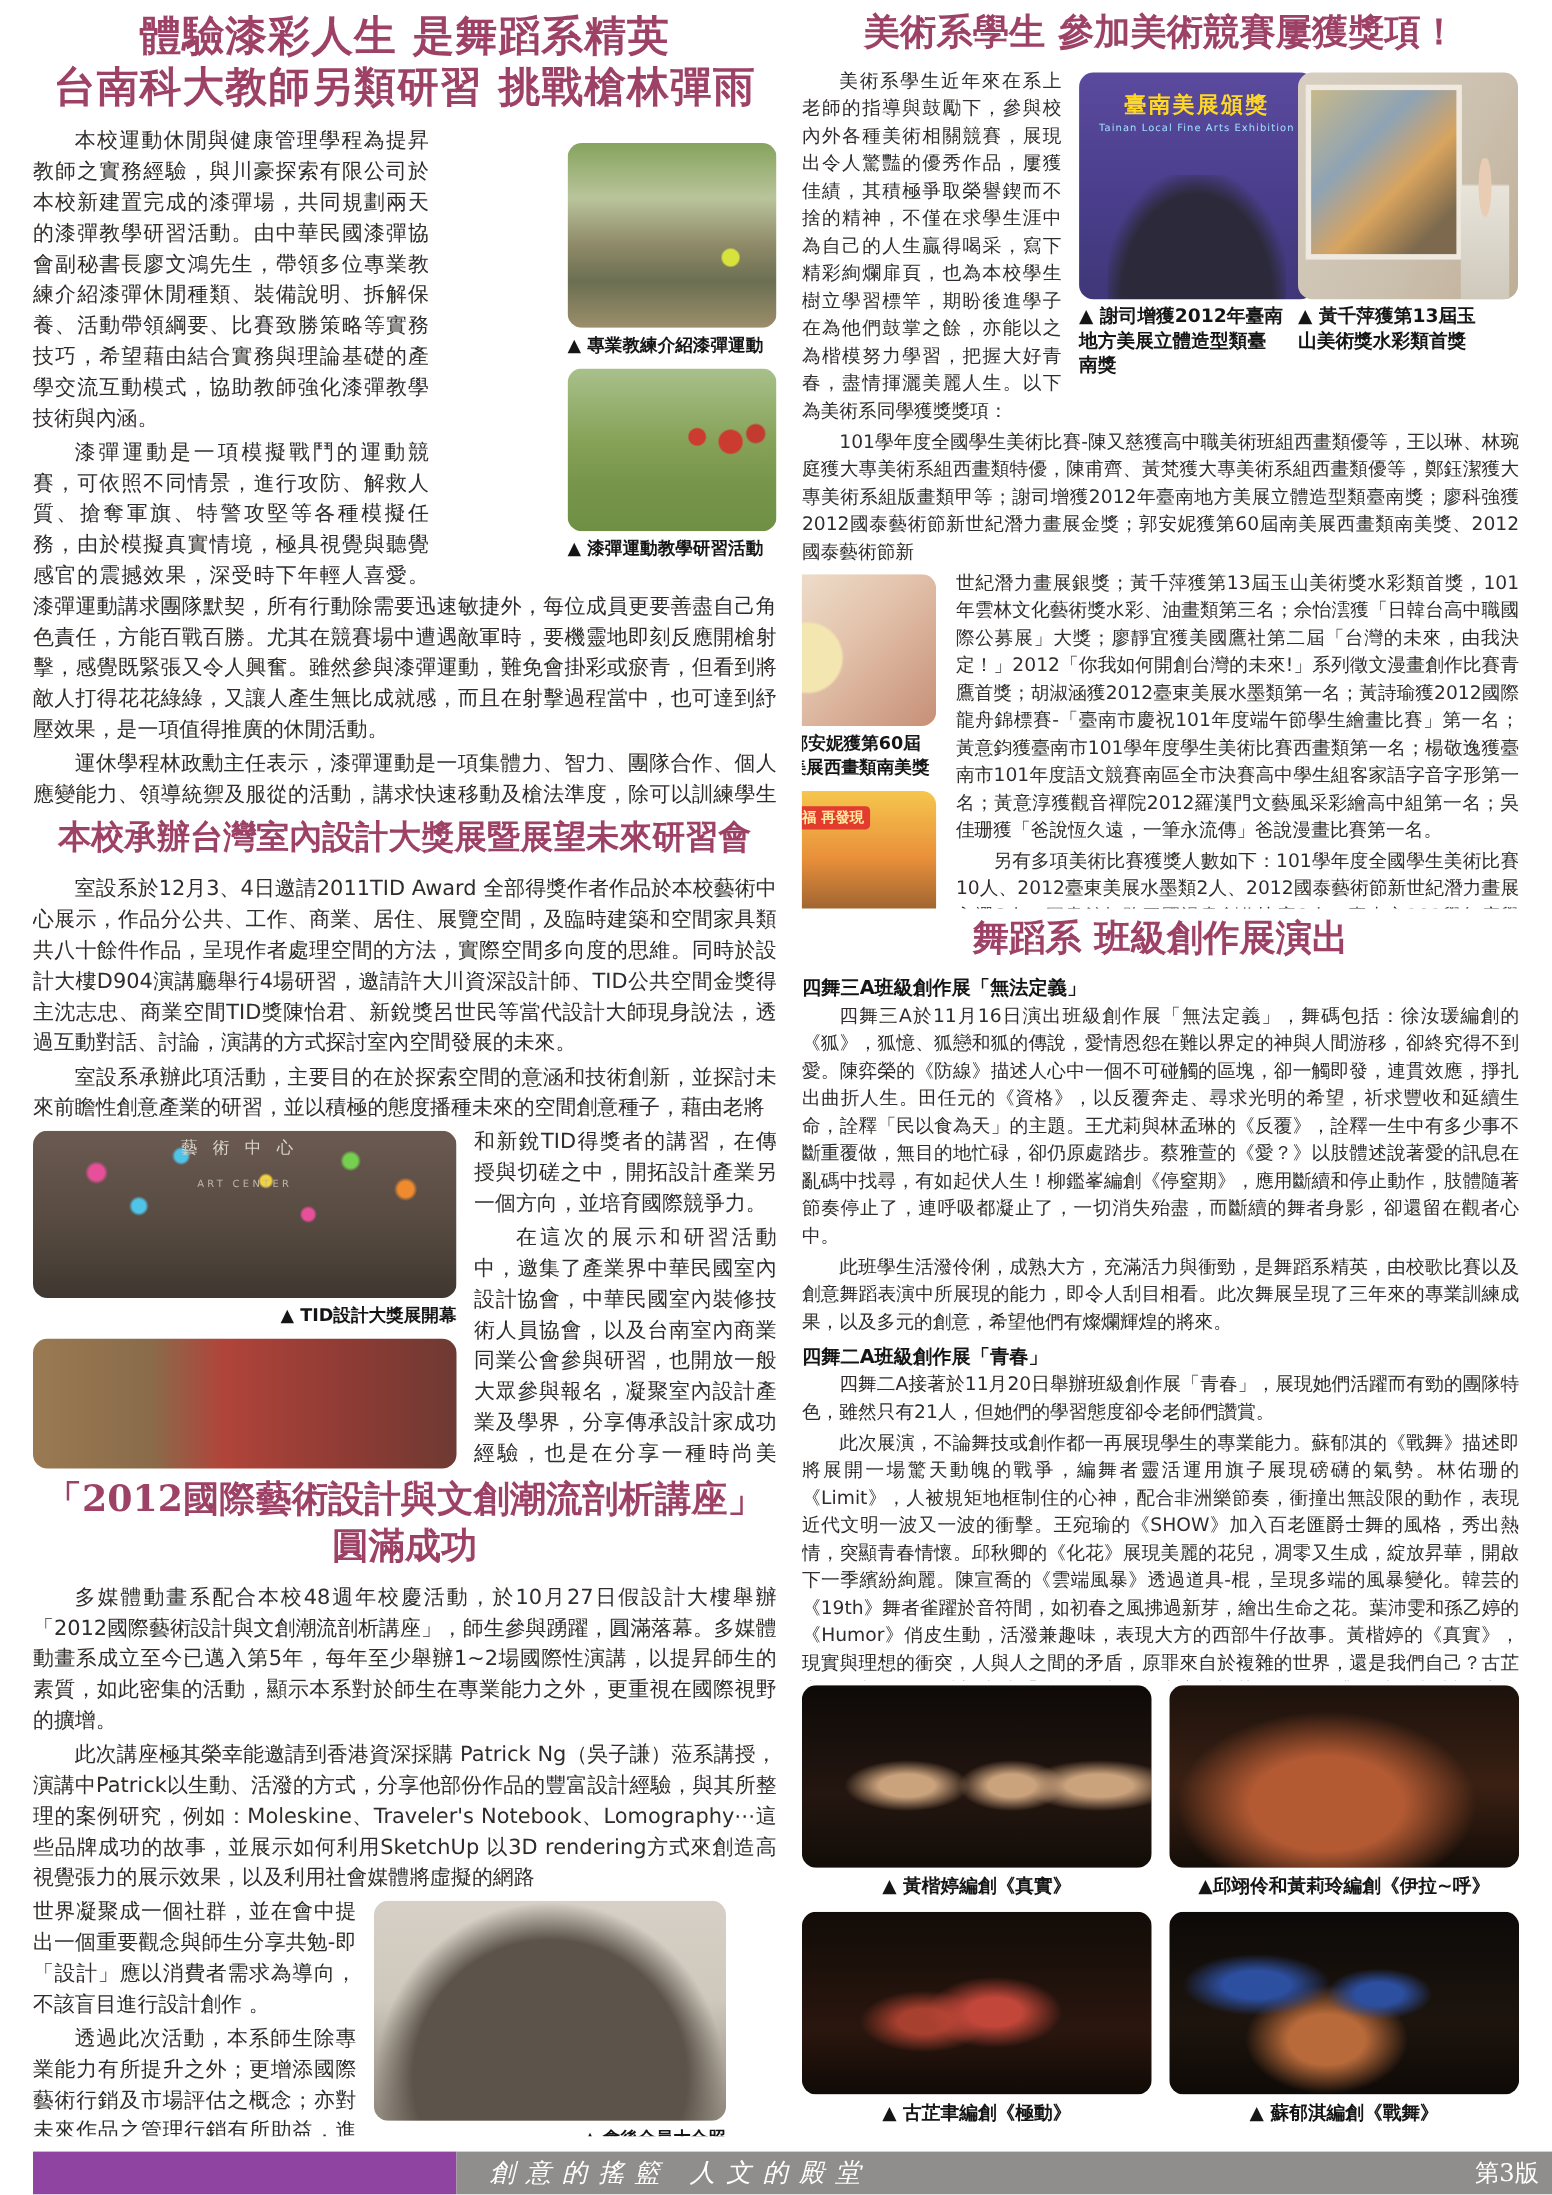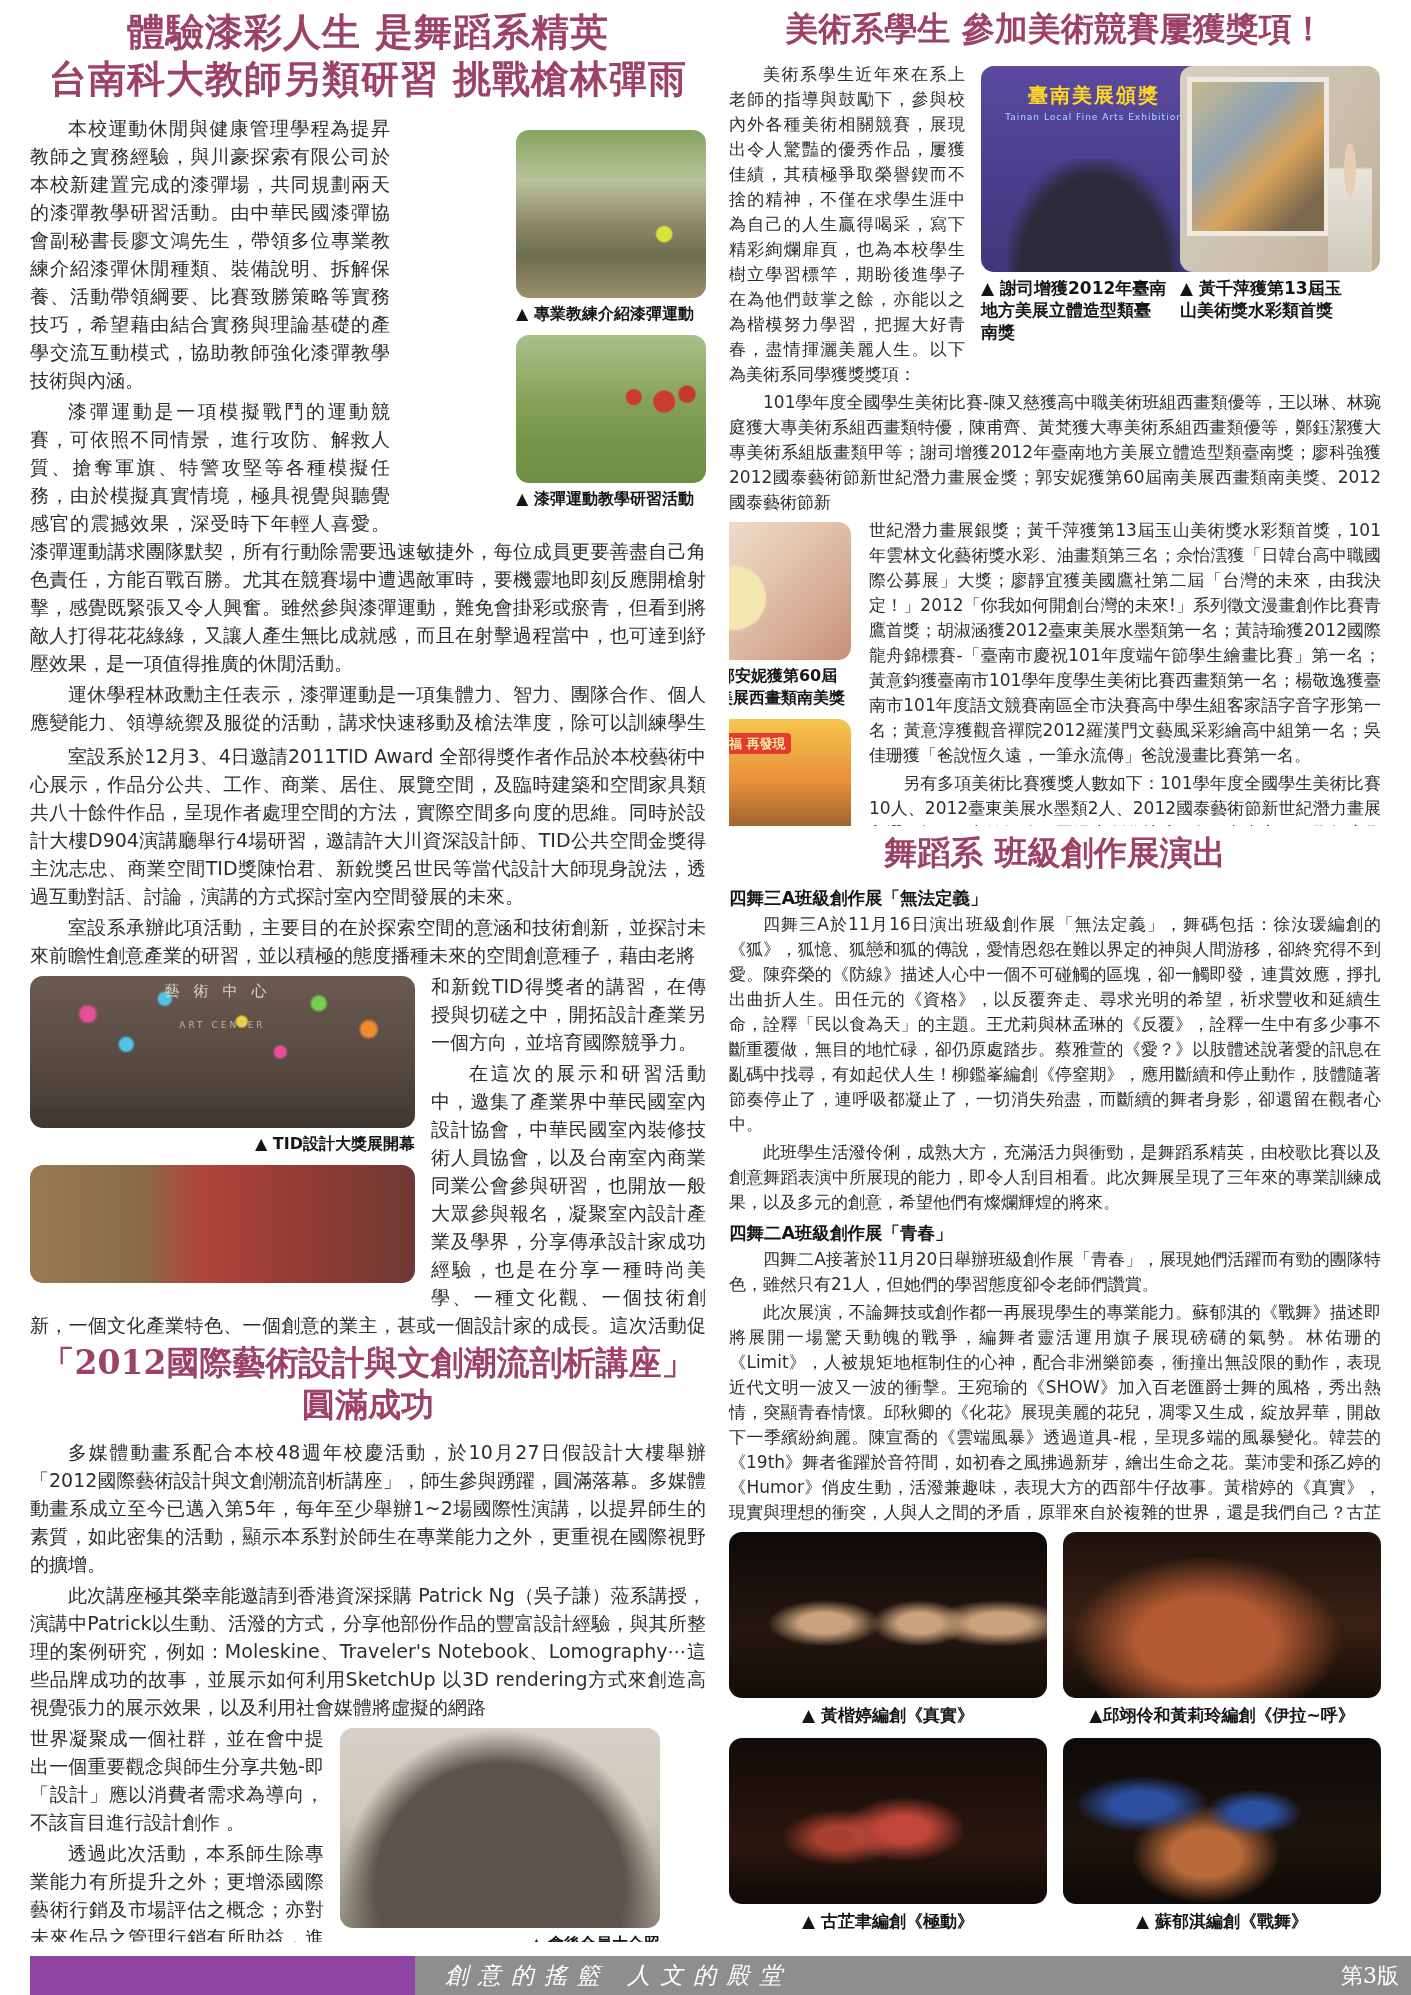--- a/index.html
+++ b/index.html
@@ -131,20 +131,21 @@
       <div class="cap">▲ 專業教練介紹漆彈運動</div>
       <div class="photo ph-pb2"></div>
       <div class="cap">▲ 漆彈運動教學研習活動</div>
     </div>
     <p class="body">本校運動休閒與健康管理學程為提昇教師之實務經驗，與川豪探索有限公司於本校新建置完成的漆彈場，共同規劃兩天的漆彈教學研習活動。由中華民國漆彈協會副秘書長廖文鴻先生，帶領多位專業教練介紹漆彈休閒種類、裝備說明、拆解保養、活動帶領綱要、比賽致勝策略等實務技巧，希望藉由結合實務與理論基礎的產學交流互動模式，協助教師強化漆彈教學技術與內涵。</p>
     <p class="body">漆彈運動是一項模擬戰鬥的運動競賽，可依照不同情景，進行攻防、解救人質、搶奪軍旗、特警攻堅等各種模擬任務，由於模擬真實情境，極具視覺與聽覺感官的震撼效果，深受時下年輕人喜愛。漆彈運動講求團隊默契，所有行動除需要迅速敏捷外，每位成員更要善盡自己角色責任，方能百戰百勝。尤其在競賽場中遭遇敵軍時，要機靈地即刻反應開槍射擊，感覺既緊張又令人興奮。雖然參與漆彈運動，難免會掛彩或瘀青，但看到將敵人打得花花綠綠，又讓人產生無比成就感，而且在射擊過程當中，也可達到紓壓效果，是一項值得推廣的休閒活動。</p>
     <p class="body">運休學程林政勳主任表示，漆彈運動是一項集體力、智力、團隊合作、個人應變能力、領導統禦及服從的活動，講求快速移動及槍法準度，除可以訓練學生膽識及臨場應變能力，更可以訓練團隊及激發個人潛能，以及抒發壓力，深獲機關團體喜愛，常作為培養團隊默契及凝聚向心力之熱門活動，是一項非常適合男女老少一同參與的健康休閒活動。因此本校在董事會大力支持下，斥資建置漆彈場，提供系上學生從事實務訓練之用。（文圖：運休學程）</p>
   </div>
 
   <div class="sec" style="top:742px;height:594px;">
+    <h2 class="head head-md">本校承辦台灣室內設計大獎展暨展望未來研習會</h2>
     <p class="body">室設系於12月3、4日邀請2011TID Award 全部得獎作者作品於本校藝術中心展示，作品分公共、工作、商業、居住、展覽空間，及臨時建築和空間家具類共八十餘件作品，呈現作者處理空間的方法，實際空間多向度的思維。同時於設計大樓D904演講廳舉行4場研習，邀請許大川資深設計師、TID公共空間金獎得主沈志忠、商業空間TID獎陳怡君、新銳獎呂世民等當代設計大師現身說法，透過互動對話、討論，演講的方式探討室內空間發展的未來。</p>
     <p class="body">室設系承辦此項活動，主要目的在於探索空間的意涵和技術創新，並探討未來前瞻性創意產業的研習，並以積極的態度播種未來的空間創意種子，藉由老將</p>
     <div class="float-l tid-float">
       <div class="photo ph-tid">
         <div class="sign">藝術中心</div>
         <div class="sign-en">ART CENTER</div>
       </div>
       <div class="cap center">▲ TID設計大獎展開幕</div>
       <div class="photo ph-hall"></div>
 
@@ -170,21 +171,21 @@
     <div class="clear"></div>
   </div>
 </div>
 
 <div id="col-right" class="col">
 
   <div class="sec" style="top:8px;height:818px;">
     <h1 class="head head-md2">美術系學生 參加美術競賽屢獲獎項！</h1>
     <div class="float-r art-float">
       <div style="width:186px;">
-        <div class="photo ph-award" style="width:214px;padding-left:12px;">
+        <div class="photo ph-award" style="width:214px;">
           <div class="banner">臺南美展頒獎</div>
           <div class="banner-en">Tainan Local Fine Arts Exhibition</div>
           <div class="people"></div>
         </div>
         <div class="cap" style="font-size:17px;">▲ 謝司增獲2012年臺南地方美展立體造型類臺南獎</div>
       </div>
       <div style="width:172px;">
         <div class="photo ph-paint" style="width:200px;">
           <div class="canvas"></div>
           <div class="person"></div>

